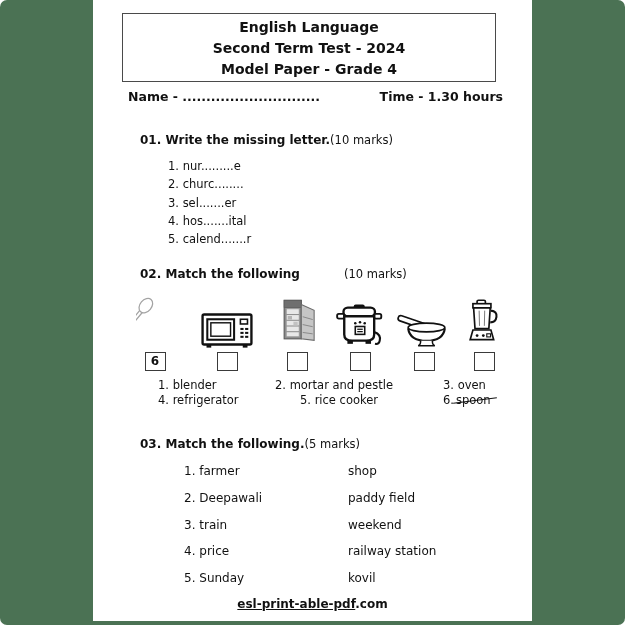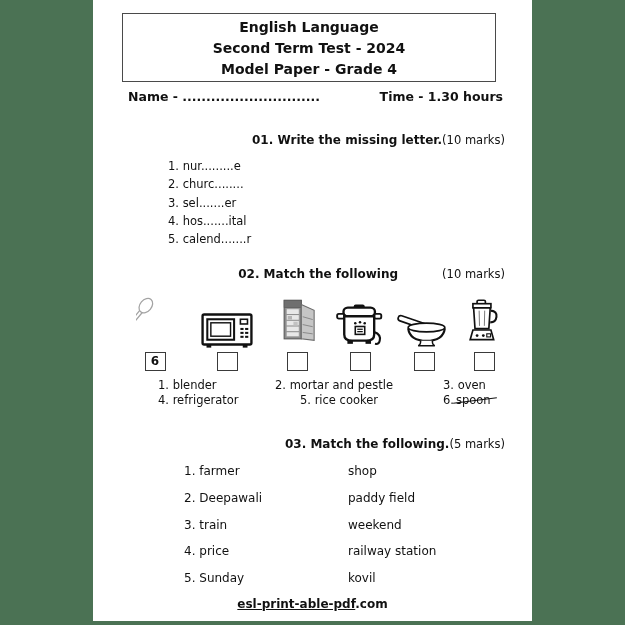--- a/index.html
+++ b/index.html
@@ -1,29 +1,29 @@
 <!DOCTYPE html>
 <html><head>
 <meta charset="utf-8">
 <style>
   * { margin:0; padding:0; box-sizing:border-box; }
   html,body { width:625px; height:625px; }
   body { font-family:"DejaVu Sans", sans-serif; color:#111; }
-  .canvas { position:relative; width:625px; height:625px; background:#4b7254; overflow:hidden; }
+  .canvas { position:relative; width:625px; height:625px; background:#4b7254; overflow:hidden;border-radius:7px; }
   .paper { position:absolute; left:93px; top:0; width:439px; height:621px; background:#ffffff; }
 
   .header-box { position:absolute; left:29px; top:13px; width:374px; height:69px;
     border:1.5px solid #4a4a4a; text-align:center; padding-top:3px; }
   .header-box .ht { font-size:14px; font-weight:700; line-height:21px; }
 
   .name-row { position:absolute; left:35px; top:89px; width:375px;
     display:flex; justify-content:space-between; font-size:12.5px; font-weight:700; }
 
   .q-header { position:absolute; left:47px; right:27px;
-    display:flex; justify-content:flex-end; align-items:baseline; }
+    display:flex; justify-content:flex-start; align-items:baseline; }
   .q-header .qtitle { font-size:12px; font-weight:700; }
   .q-header .marks { font-size:11.5px; font-weight:400; }
   .q1h { top:133px; } .q2h { top:267px;gap:44px; } .q3h { top:437px; }
 
   .q1-col { position:absolute; top:157px; font-size:11.5px; }
   .q1-left { left:75px; } .q1-right { left:215px; }
   .q1-col .item { height:18.3px; line-height:18.3px; white-space:nowrap; }
 
   .figure { position:absolute; left:0; top:287px; width:439px; height:90px; }
   .appl { position:absolute; top:0; width:62px; text-align:center; }

